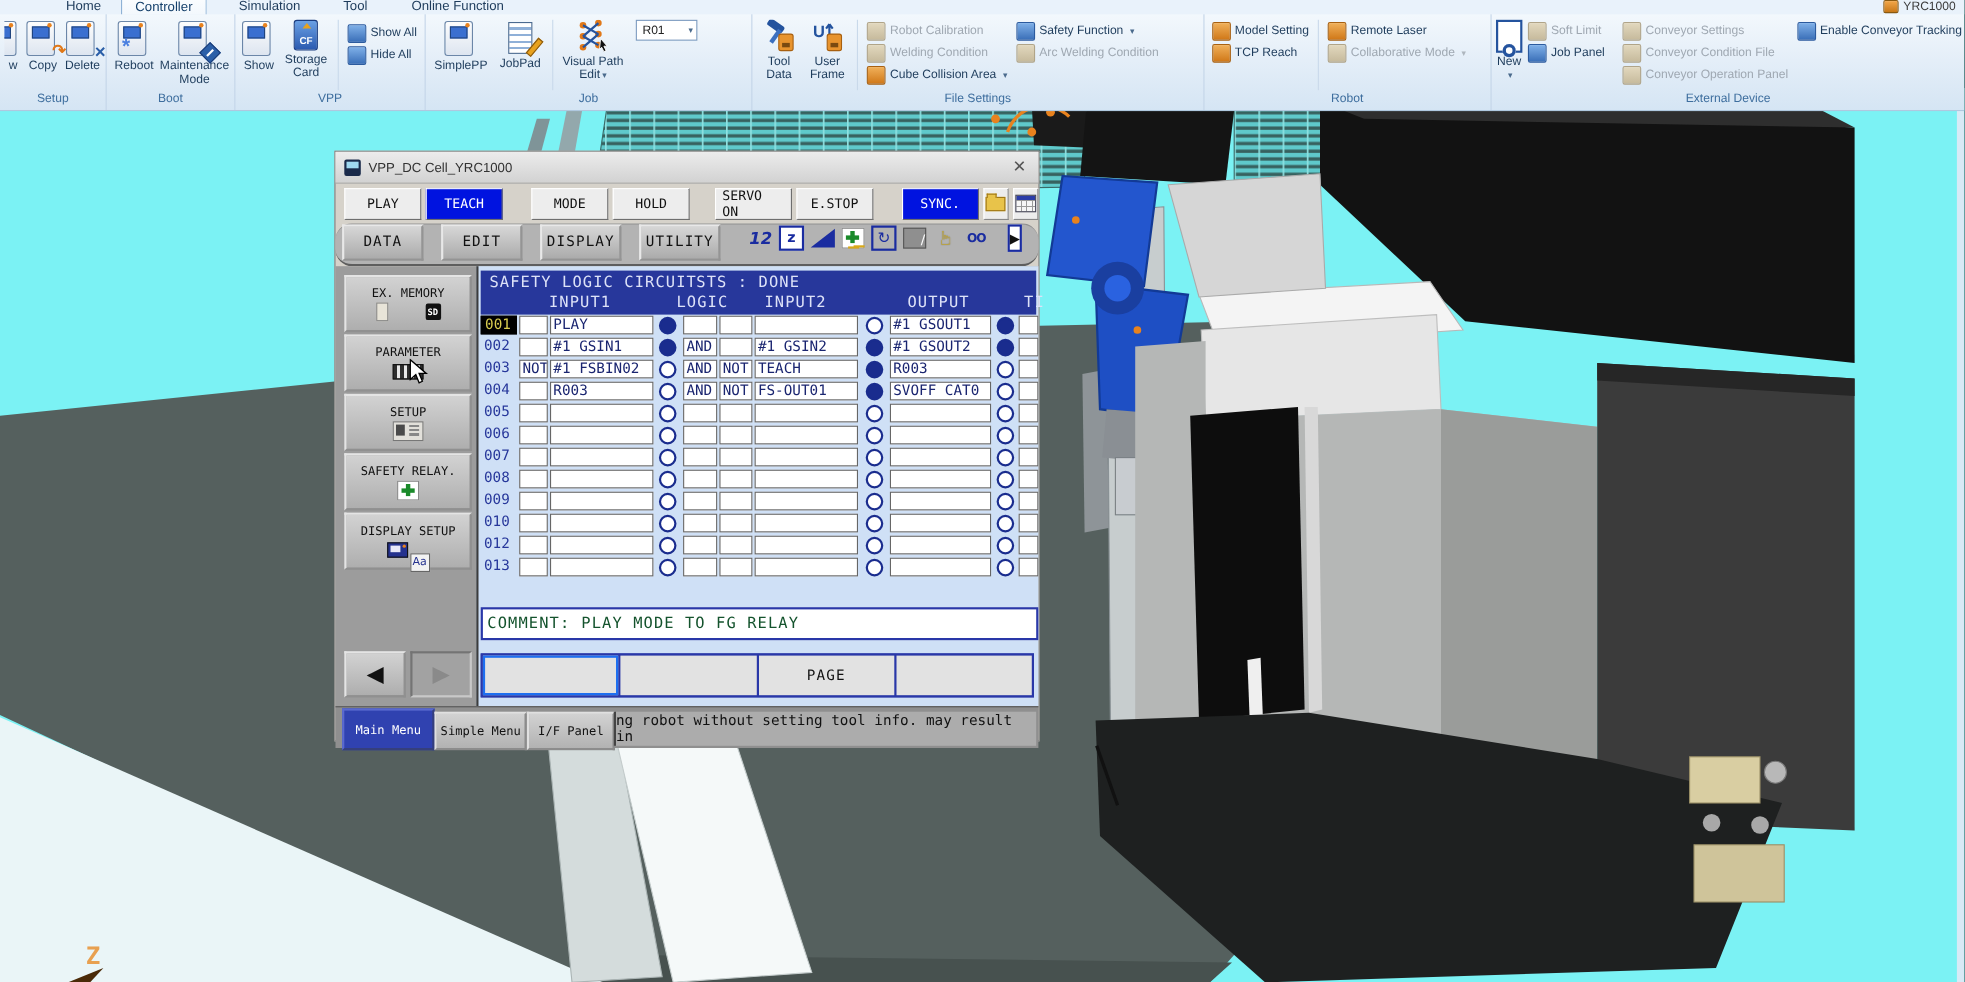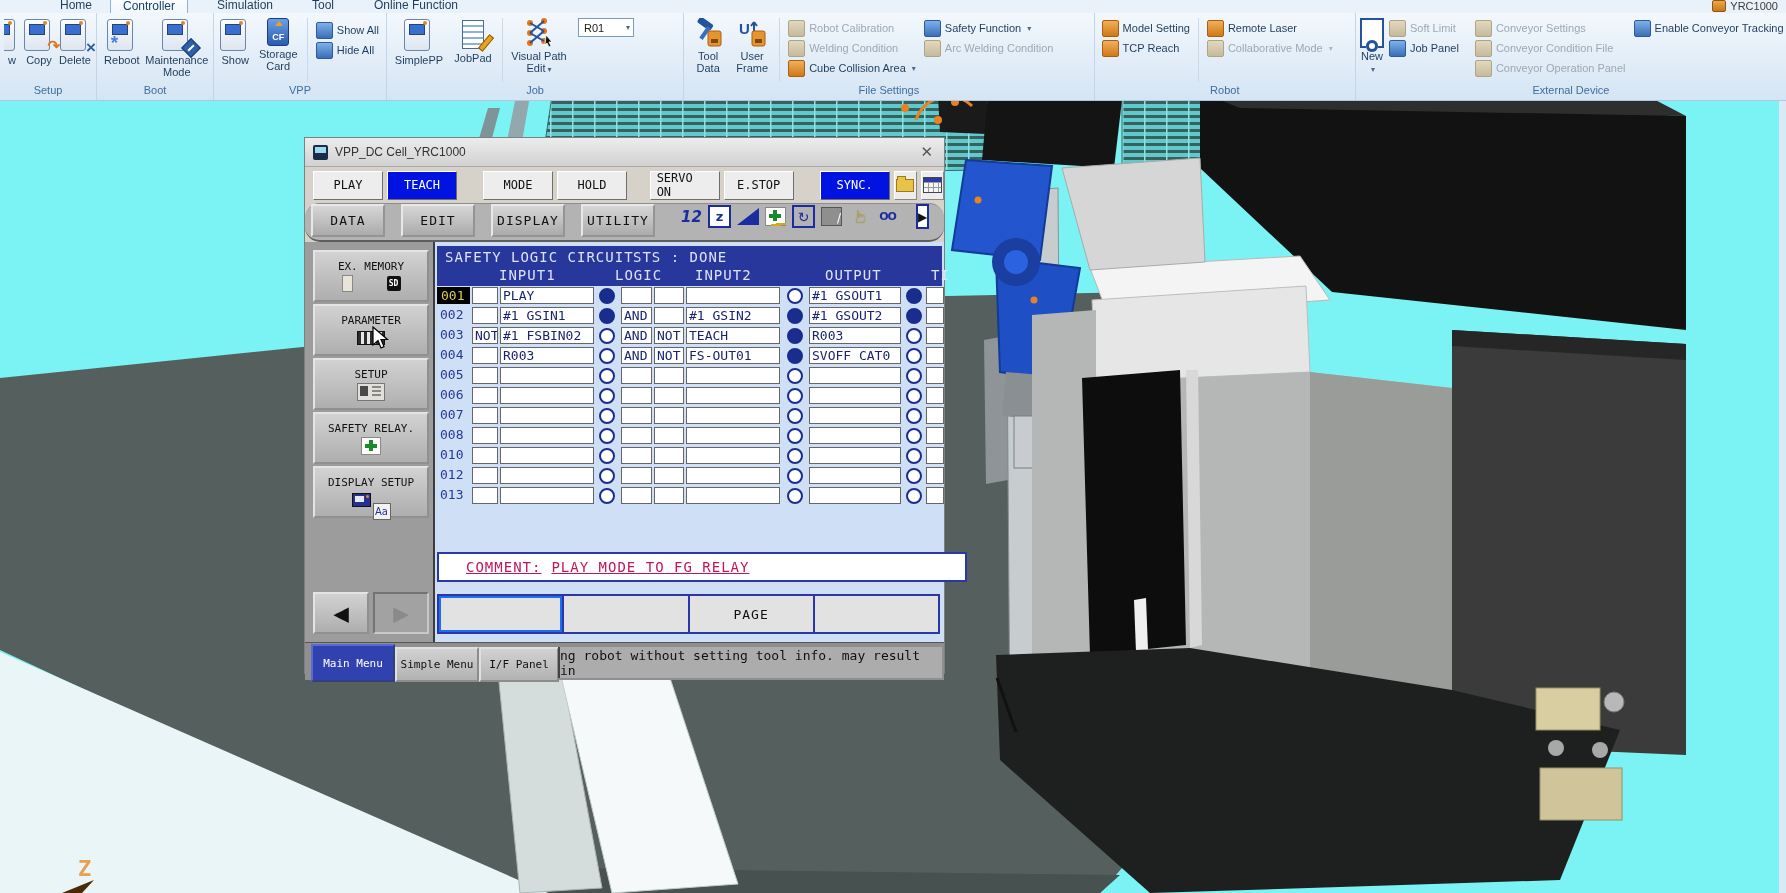--- a/index.html
+++ b/index.html
@@ -131,21 +131,21 @@
   .w-logic{width:31px;margin-left:2px;}
   .w-not2{width:30px;margin-left:2px;}
   .w-st2{width:29px;display:flex;align-items:center;justify-content:center;}
   .w-out{width:92px;}
   .w-st3{width:25px;display:flex;align-items:center;justify-content:center;}
   .w-tmr{flex:1;margin-right:-2px;}
   .dot{width:12px;height:12px;border:2px solid #1A2C8E;border-radius:50%;background:#fff;}
   .dot.on{background:#1A2C8E;}
   
   #commentbox{position:absolute;left:2px;top:310px;width:499px;height:26px;background:#fff;border:2px solid #2937A8;
-    display:flex;align-items:center;gap:10px;padding-left:27px;font-size:14px;color:#be185d;letter-spacing:1px;text-decoration:underline;}
+    display:flex;align-items:center;gap:10px;padding-left:4px;font-size:14px;color:#14532d;letter-spacing:1px;}
   #fkeys{position:absolute;left:2px;top:352px;width:499px;height:36px;background:#2937A8;border:2px solid #2937A8;display:flex;gap:2px;}
   .fk{flex:1;background:#E2E2E2;display:flex;align-items:center;justify-content:center;font-size:13px;color:#111;letter-spacing:1px;}
   .fk.focus{outline:2px solid #1E6FF0;outline-offset:-2px;}
   
   #vfoot{height:37px;background:#8F8F8F;position:relative;border-top:1px solid #555;}
   .vtab{position:absolute;display:flex;align-items:center;justify-content:center;font-size:11px;font-family:"DejaVu Sans Mono",monospace;}
   .vtab.t1{left:6px;top:1px;width:80px;height:34px;background:#3042B0;color:#fff;border:2px outset #5A6AD0;}
   .vtab.t2{left:90px;top:4px;width:80px;height:31px;background:linear-gradient(#D2D2D2,#B2B2B2);color:#111;border:2px outset #E0E0E0;}
   .vtab.t3{left:174px;top:4px;width:76px;height:31px;background:linear-gradient(#D2D2D2,#B2B2B2);color:#111;border:2px outset #E0E0E0;}
   #vstatus{position:absolute;left:253px;top:4px;right:2px;height:31px;background:#ACACAC;border-left:2px solid #444;
@@ -730,20 +730,39 @@
               <div class="c w-st2">
                 <span class="dot"></span>
               </div>
               <div class="c box w-out"></div>
               <div class="c w-st3">
                 <span class="dot"></span>
               </div>
               <div class="c box w-tmr"></div>
             </div>
             <div class="lrow">
+              <div class="c num">009</div>
+              <div class="c box w-not"></div>
+              <div class="c box w-in"></div>
+              <div class="c w-st">
+                <span class="dot"></span>
+              </div>
+              <div class="c box w-logic"></div>
+              <div class="c box w-not2"></div>
+              <div class="c box w-in"></div>
+              <div class="c w-st2">
+                <span class="dot"></span>
+              </div>
+              <div class="c box w-out"></div>
+              <div class="c w-st3">
+                <span class="dot"></span>
+              </div>
+              <div class="c box w-tmr"></div>
+            </div>
+            <div class="lrow">
               <div class="c num">010</div>
               <div class="c box w-not"></div>
               <div class="c box w-in"></div>
               <div class="c w-st">
                 <span class="dot"></span>
               </div>
               <div class="c box w-logic"></div>
               <div class="c box w-not2"></div>
               <div class="c box w-in"></div>
               <div class="c w-st2">

